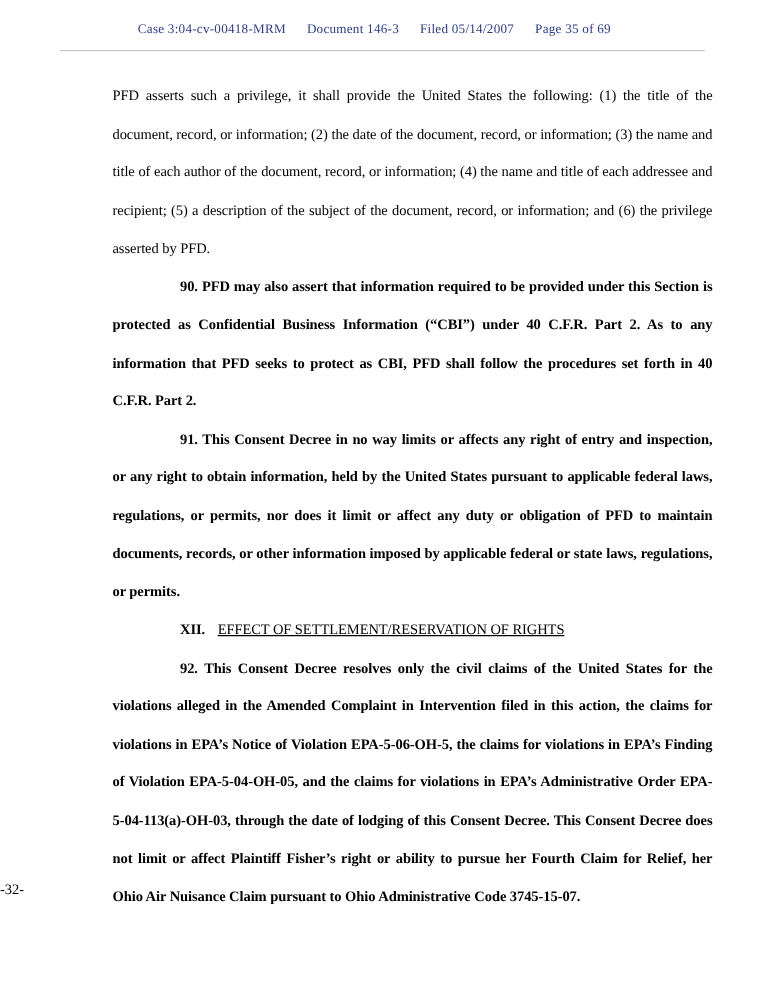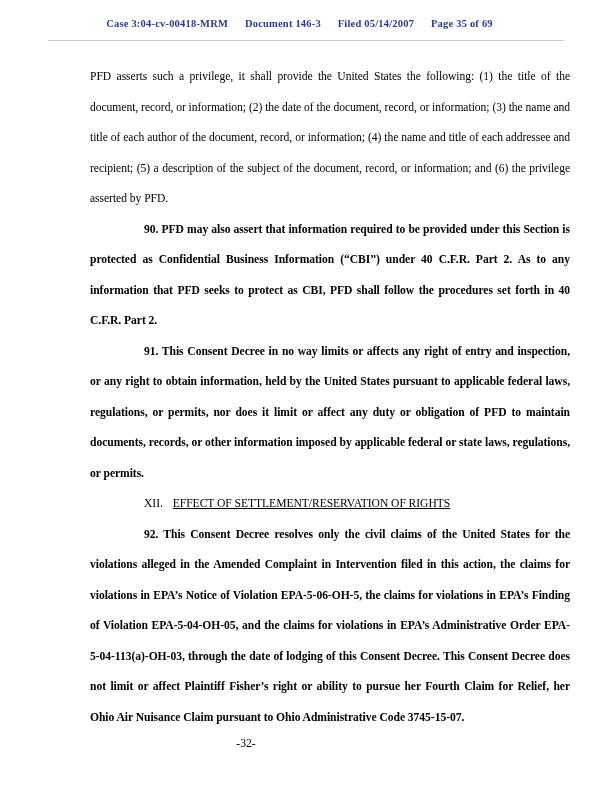--- a/index.html
+++ b/index.html
@@ -31,21 +31,20 @@
     text-align: center;
     font-family: "Liberation Serif", serif;
     font-size: 10.5px;
     color: #2b3a8f;
     letter-spacing: 0.2px;
     white-space: nowrap;
   }
   .header-stamp span {
     display: inline-block;
     margin-right: 14px;
-    font-weight: bold;
   }
   .header-stamp span:last-child {
     margin-right: 13px;
   }
   .header-rule {
     position: absolute;
     left: 48px;
     top: 40px;
     width: 516px;
     height: 1px;
@@ -73,32 +72,32 @@
   .heading-row {
     font-size: 11.6px;
     line-height: 30.5px;
     margin: 0;
     padding-left: 54px;
     letter-spacing: -0.05px;
   }
   .heading-row .numeral {
     display: inline-block;
     margin-right: 10px;
+    font-weight: bold;
   }
   .heading-row .underline {
     text-decoration: underline;
   }
   .footer-page {
     position: absolute;
     left: 0;
     top: 705px;
     width: 492px;
-    text-align: center;
+    text-align: left;
     font-size: 11.6px;
-    margin-top: 32px;
   }
 </style>
 </head>
 <body>
 
 <div class="page">
 
   <div class="header-stamp">
     <span>Case 3:04-cv-00418-MRM</span>
     <span>Document 146-3</span>

